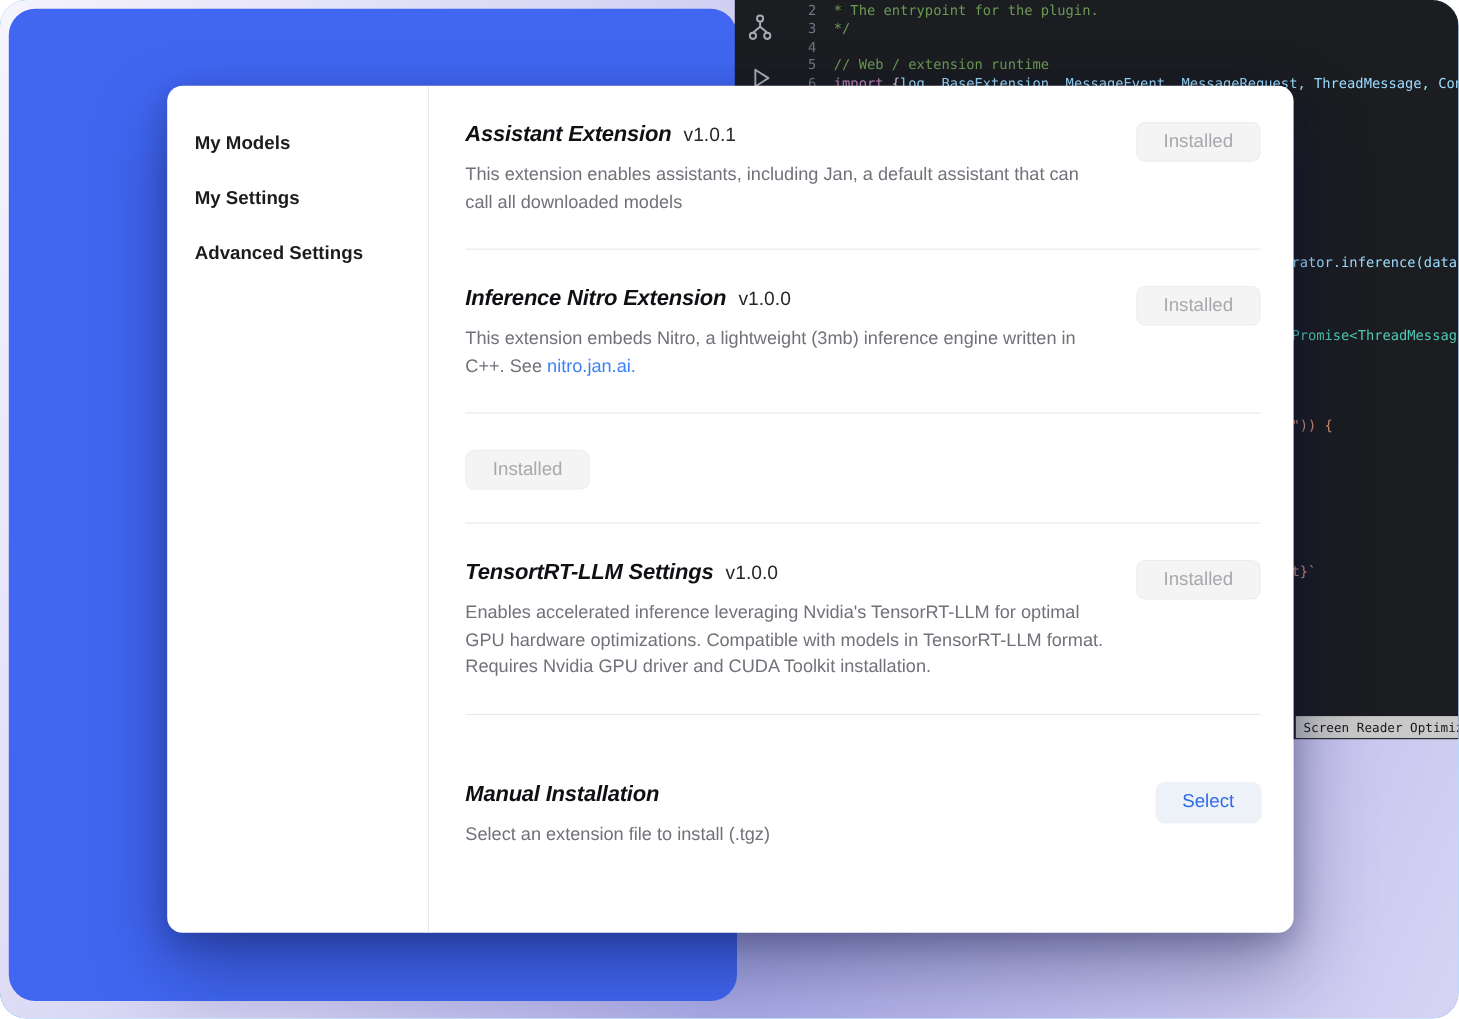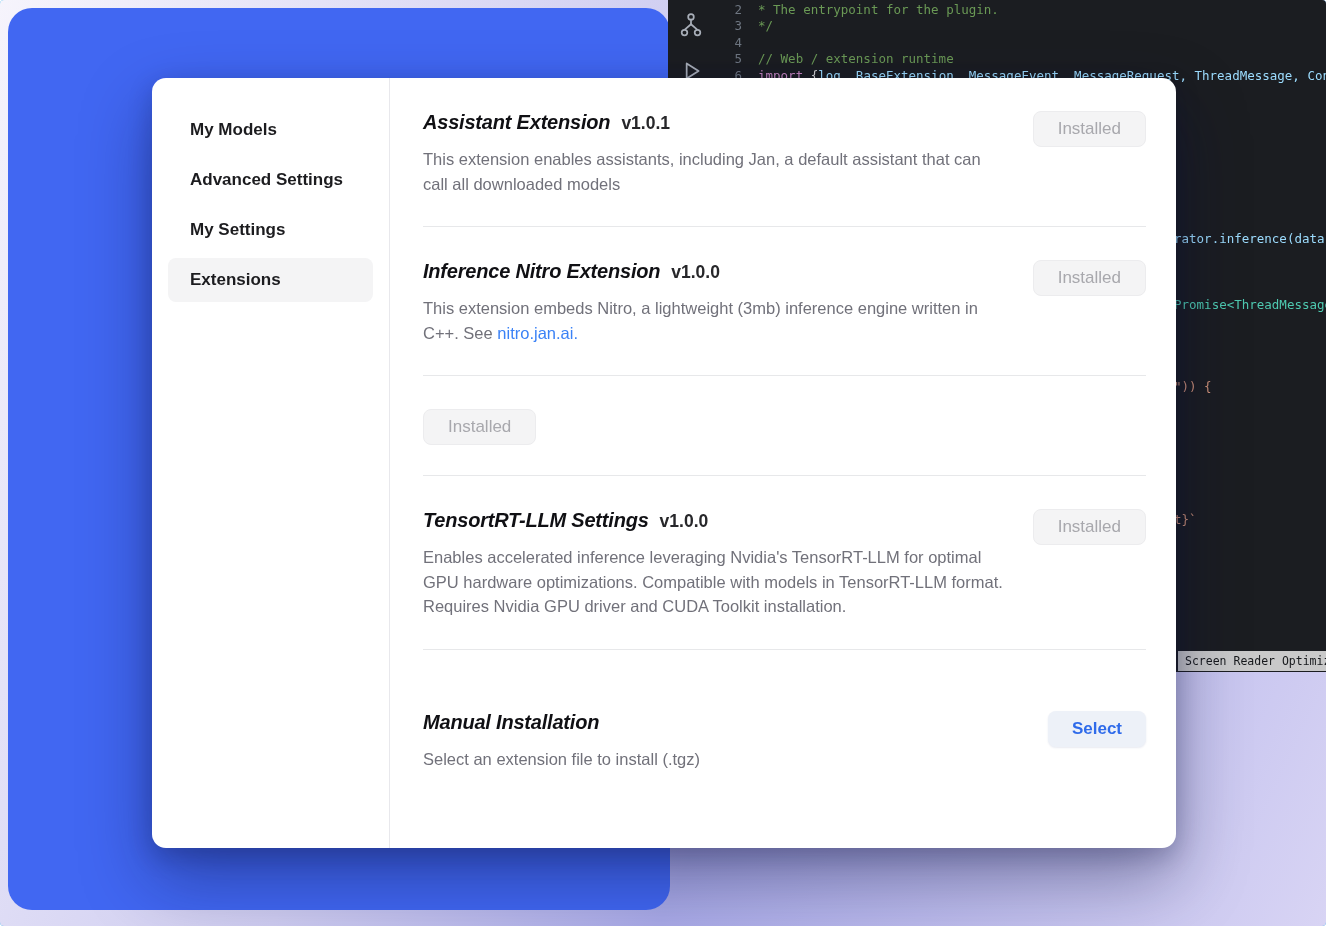--- a/index.html
+++ b/index.html
@@ -1,18 +1,18 @@
 <!DOCTYPE html>
 <html><head>
 <meta charset="utf-8">
 <style>
   * { margin:0; padding:0; box-sizing:border-box; }
   html,body { width:1326px; height:926px; background:#ffffff; font-family:"Liberation Sans","DejaVu Sans",sans-serif; }
 
-  .root { position:relative; width:1326px; height:926px; overflow:hidden; border-radius:4px; background:#0ea5e9; }
+  .root { position:relative; width:1326px; height:926px; overflow:hidden; border-radius:24px; background:#0ea5e9; }
 
   
   .bg-gradient { position:absolute; inset:0;
     background:linear-gradient(115deg,#f6f4fc 0%,#cfcdf1 40%,#a9aae7 62%,#d8d4f4 100%); }
 
   
   .blue-panel { position:absolute; left:8px; top:8px; width:662px; height:902px;
     background:#4167f2; border-radius:24px; }
 
   
@@ -35,41 +35,41 @@
   .statusbar { position:absolute; bottom:0; right:0; height:22px; display:flex; align-items:center; gap:12px; }
   .status-go { color:#d0d4d8; font-size:11.5px; cursor:pointer; }
   .sr-box { width:148px; background:#c9c9c9; color:#17191c; font-size:11.5px;
     padding:3px 7px; white-space:nowrap; overflow:hidden; cursor:pointer; }
 
   
   .modal { position:absolute; left:152px; top:78px; width:1024px; height:770px;
     background:#ffffff; border-radius:14px; overflow:hidden; display:flex;
     box-shadow:0 30px 70px rgba(10,15,60,.40), 0 8px 24px rgba(10,15,60,.22); }
 
-  .sidebar { width:238px; border-right:1px solid #e8e8ec; padding:30px 16px; flex-shrink:0; }
+  .sidebar { width:238px; border-right:1px solid #e8e8ec; padding:30px 3px; flex-shrink:0; }
   .side-item { height:44px; display:flex; align-items:center; padding:0 22px; margin-bottom:6px;
     font-size:17px; font-weight:600; color:#1c1c1f; border-radius:8px; cursor:pointer; }
   .side-item.active { background:#f4f4f5; }
 
   .content { flex:1; padding:0 30px 0 33px; overflow:hidden; }
   .section { display:flex; justify-content:space-between; align-items:flex-start;
     padding:33px 0 30px; border-bottom:1px solid #e7e8ea; }
   .section.last { border-bottom:none;margin-top:28px; }
   .sec-left { max-width:585px; }
   .sec-title-row { display:flex; align-items:baseline; gap:11px; }
   .sec-title { font-size:20px; font-weight:700; color:#101014; letter-spacing:-0.2px;font-style:italic; }
-  .sec-version { font-size:17.5px; font-weight:700; color:#27272a; }
+  .sec-version { font-size:17.5px; font-weight:400; color:#27272a; }
   .sec-desc { margin-top:13px; font-size:16.5px; line-height:24.5px; color:#71717a; }
   .sec-desc a { color:#3b82f6; text-decoration:none; cursor:pointer; }
 
   .btn { min-width:94px; height:36px; padding:0 24px; border:none; border-radius:8px;
     font-family:inherit; font-size:17px; display:flex; align-items:center; justify-content:center;
     flex-shrink:0; }
   .btn.installed { background:#f4f4f5; border:1px solid #ececee; color:#a8a8ad; font-weight:500; cursor:default; }
-  .btn.select { background:#edf1f8; color:#2f6bea; font-weight:700; cursor:pointer;
+  .btn.select { background:#edf1f8; color:#2f6bea; font-weight:400; cursor:pointer;
     box-shadow:0 1px 2px rgba(30,50,120,.10); }
 </style>
 </head>
 <body>
 
 <div class="root">
 
   <div class="bg-gradient"></div>
 
   <div class="blue-panel"></div>
@@ -109,23 +109,22 @@
     <div class="statusbar">
       <span class="status-go">go</span>
       <span class="sr-box">Screen Reader Optimized</span>
     </div>
   </div>
 
   <div class="modal">
 
     <div class="sidebar">
       <div class="side-item">My Models</div>
+      <div class="side-item">My Settings</div>
       <div class="side-item">Advanced Settings</div>
-      <div class="side-item">My Settings</div>
-      <div class="side-item active">Extensions</div>
     </div>
 
     <div class="content">
 
       <div class="section">
         <div class="sec-left">
           <div class="sec-title-row">
             <span class="sec-title">Assistant Extension</span>
             <span class="sec-version">v1.0.1</span>
           </div>

